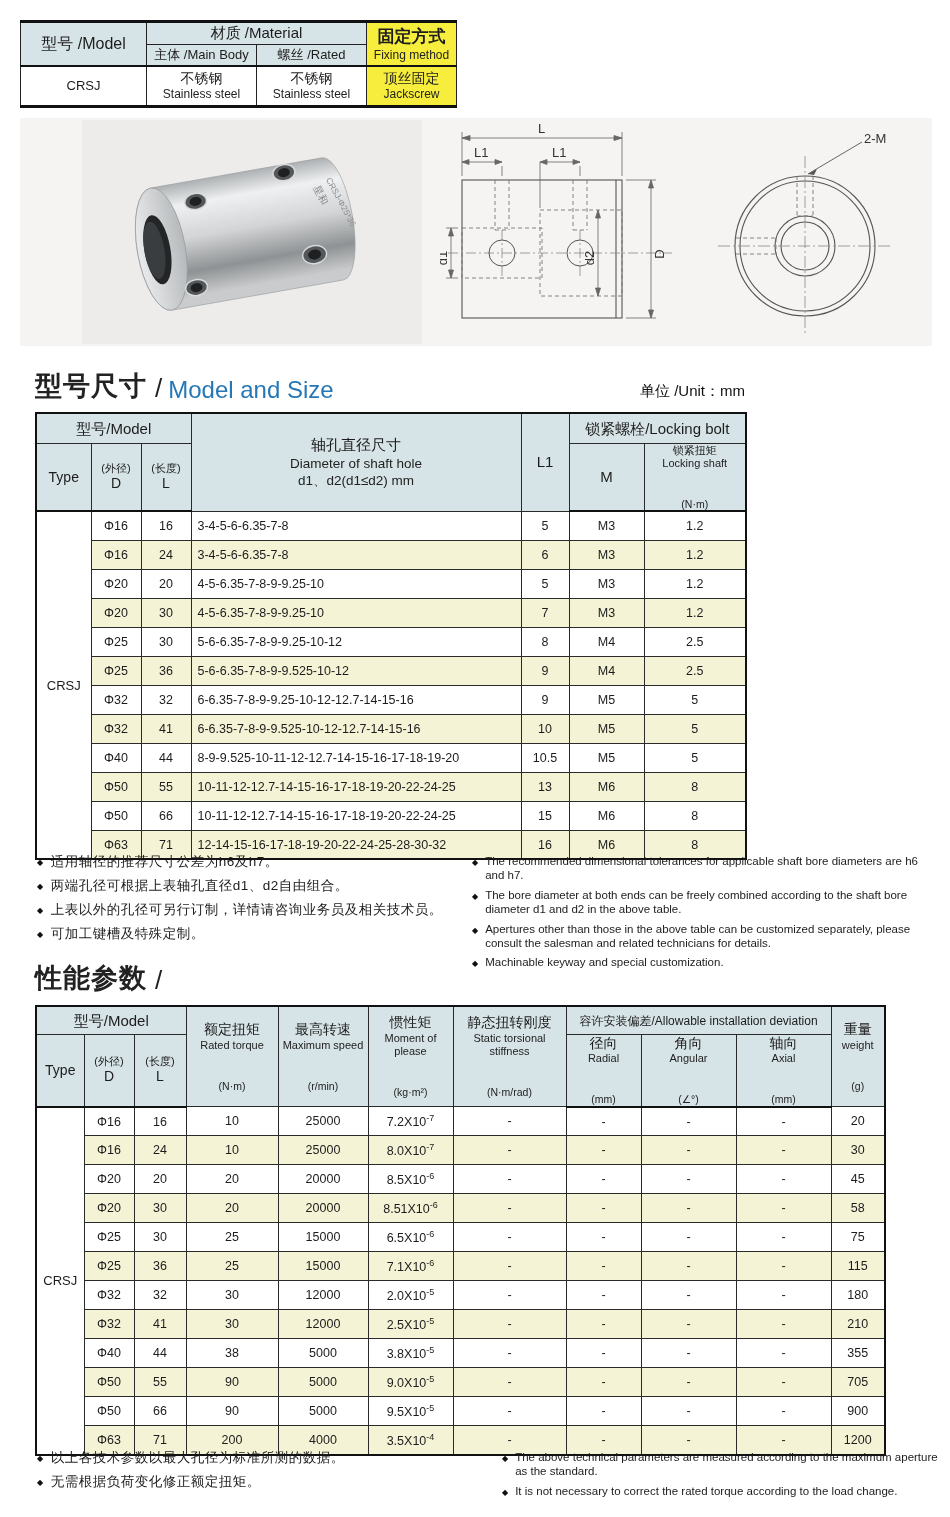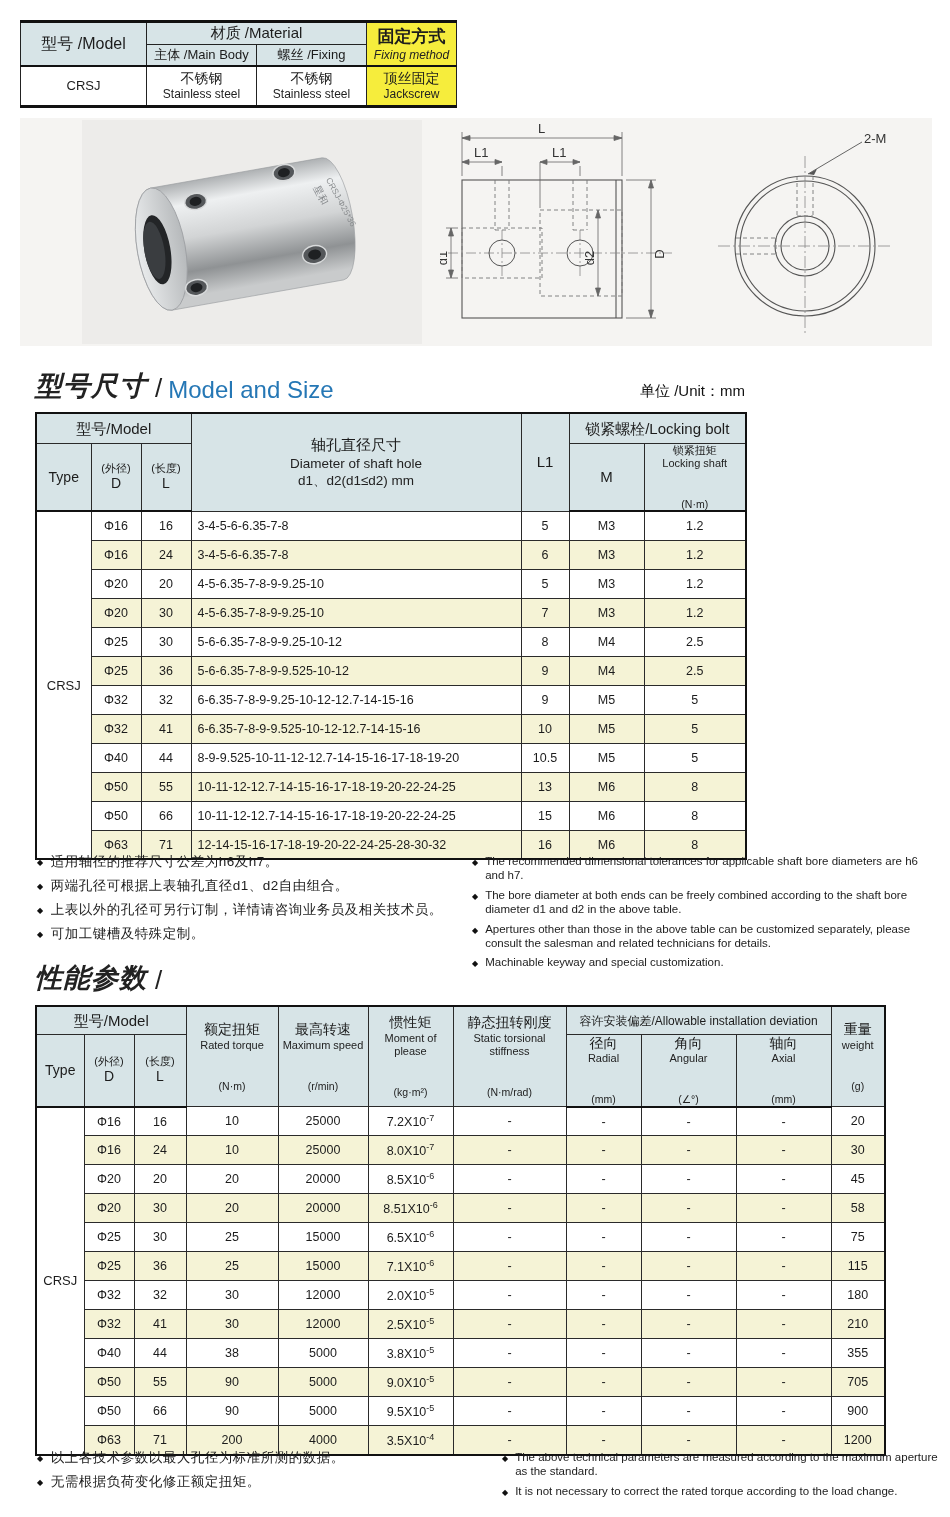--- a/index.html
+++ b/index.html
@@ -32,21 +32,21 @@
   .mat-table tr.rowdata td{border-top:2.5px solid #111;height:40px;}
 
   
   .band{background:#f5f4f2;}
   .photo-box{background:#edecea;}
   svg text{font-family:"Liberation Sans","DejaVu Sans",sans-serif;}
   .draw-label{font-size:13px;fill:#333;}
 
   
   .sec-title{display:flex;align-items:flex-end;}
-  .sec-title .zh{font-size:27px;font-weight:bold;color:#222;letter-spacing:1px;font-style:italic;}
+  .sec-title .zh{font-size:27px;font-weight:bold;color:#222;letter-spacing:1px;}
   .sec-title .slash{font-size:26px;color:#222;margin:0 6px 0 8px;font-weight:normal;}
   .sec-title .en{font-size:24px;color:var(--blue);}
   .unit{font-size:15px;color:#111;margin-left:auto;align-self:flex-end;padding-bottom:3px;text-align:center;}
 
   
   table.tbl{border-collapse:collapse;table-layout:fixed;border:2px solid #111;}
   .tbl th,.tbl td{border:1px solid var(--line);text-align:center;padding:0 2px;font-weight:normal;vertical-align:middle;}
   .tbl thead th{background:var(--hdr);}
   .tbl thead tr:last-child th{border-bottom:2px solid #111;}
   .tbl tbody tr{height:29px;}
@@ -80,26 +80,26 @@
       <col style="width:110px">
       <col style="width:110px">
       <col style="width:90px">
     </colgroup>
   <tbody>
       <tr class="rowhead1">
     <th rowspan="2" class="hdr mat-zh">型号 /Model</th>
     <th colspan="2" class="hdr mat-zh" style="font-size:15px;margin-top:33px;">材质 /Material</th>
     <th rowspan="2" class="yel">
       <span class="h-zh-lg" style="font-size:17px;font-weight:bold;">固定方式</span>
-      <span class="h-en" style="font-size:12px;font-style:italic;">Fixing method</span>
+      <span class="h-en" style="font-size:12px;">Fixing method</span>
     </th>
   </tr>
   <tr class="mat-sub">
     <th class="hdr">主体 /Main Body</th>
-    <th class="hdr">螺丝 /Fixing</th>
+    <th class="hdr">螺丝 /Rated</th>
   </tr>
   <tr class="rowdata mat-data">
     <td>CRSJ</td>
     <td>
       <span class="h-zh">不锈钢</span>
       <span class="h-en" style="font-size:12px;">Stainless steel</span>
     </td>
     <td>
       <span class="h-zh">不锈钢</span>
       <span class="h-en" style="font-size:12px;">Stainless steel</span>

